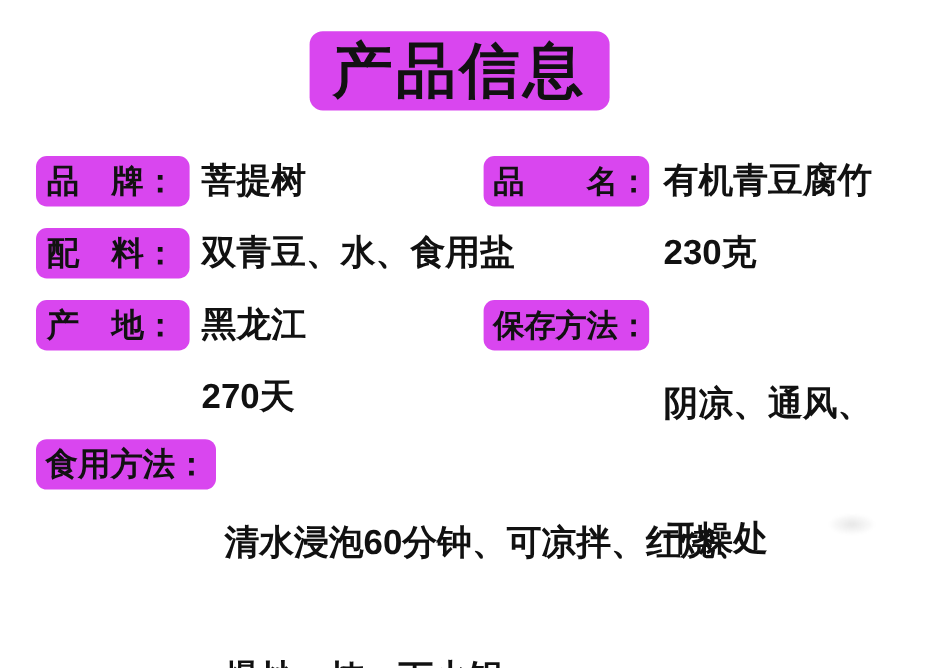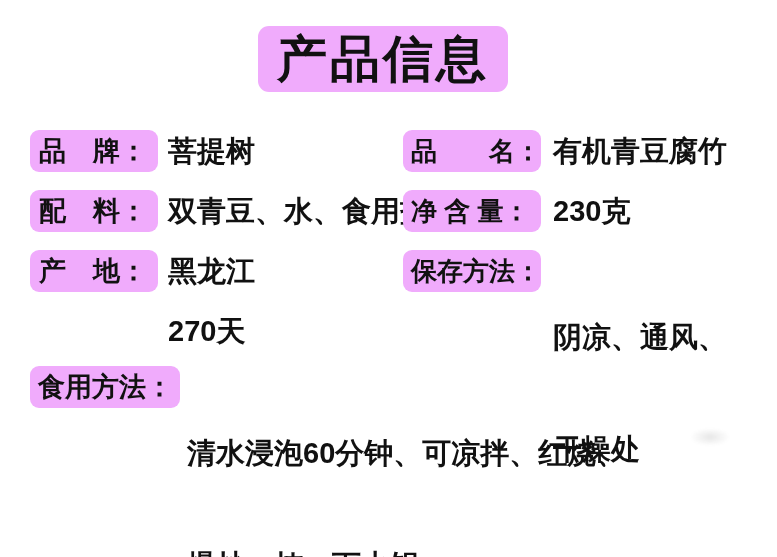--- a/index.html
+++ b/index.html
@@ -6,21 +6,21 @@
   #canvas{
     position:relative;
     width:777px;height:557px;
     background:#ffffff;
     overflow:hidden;
     font-family:"Liberation Sans", sans-serif;
     color:#111111;
   }
   .tag{
     position:absolute;
-    background:#f0abfc;
+    background:#d946ef;
     border-radius:9px;
     display:flex;
     align-items:center;
     font-weight:700;
     color:#111111;
     box-sizing:border-box;
     white-space:pre;
   }
   .title-tag{
     left:258px;top:26px;width:250px;height:66px;
@@ -65,21 +65,20 @@
 
   <div class="tag label-usage" style="top:366px">食用方法：</div>
   <div class="val" style="left:187px;top:364px">
     <div class="val-line">清水浸泡60分钟、可凉拌、红烧、</div>
     <div class="val-line">爆炒、炖、下火锅</div>
   </div>
 
   <div class="tag label-right" style="top:130px">品　　名：</div>
   <div class="val single" style="left:553px;top:130px">有机青豆腐竹</div>
 
-  <div class="tag label-right" style="top:190px">净 含 量：</div>
   <div class="val single" style="left:553px;top:190px">230克</div>
 
   <div class="tag label-right" style="top:250px">保存方法：</div>
   <div class="val" style="left:553px;top:248px">
     <div class="val-line">阴凉、通风、</div>
     <div class="val-line">干燥处</div>
   </div>
 
   <div class="smudge"></div>
 

